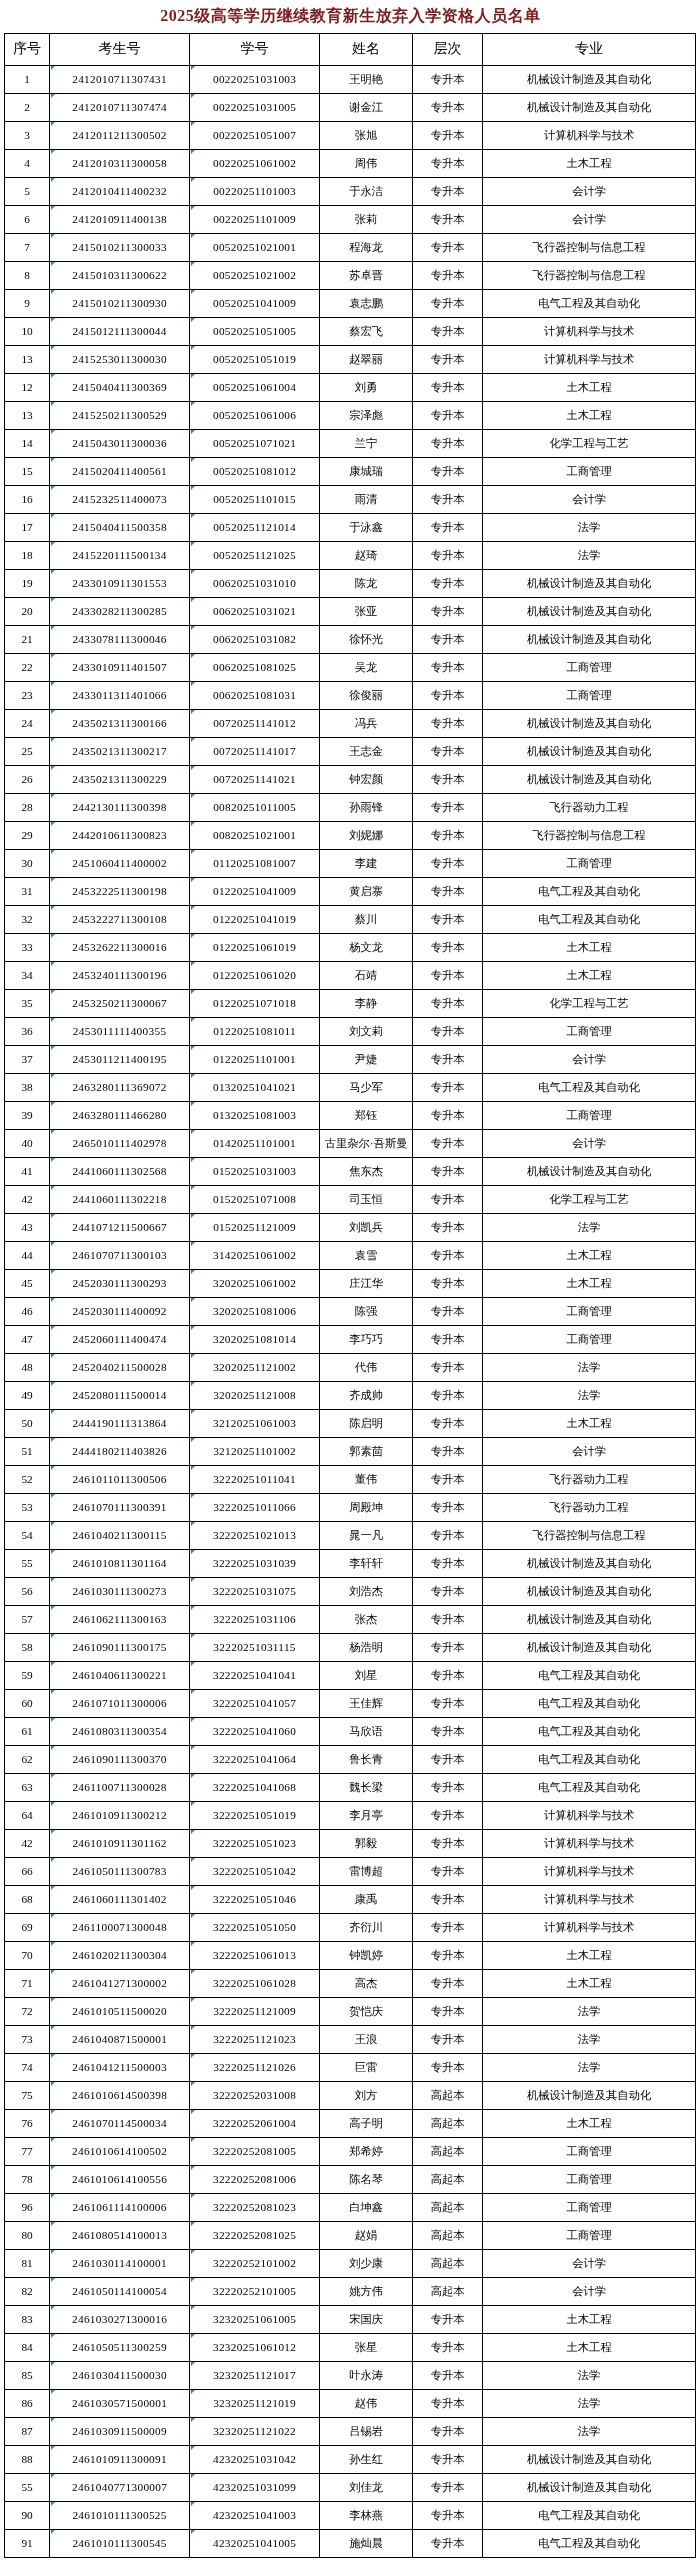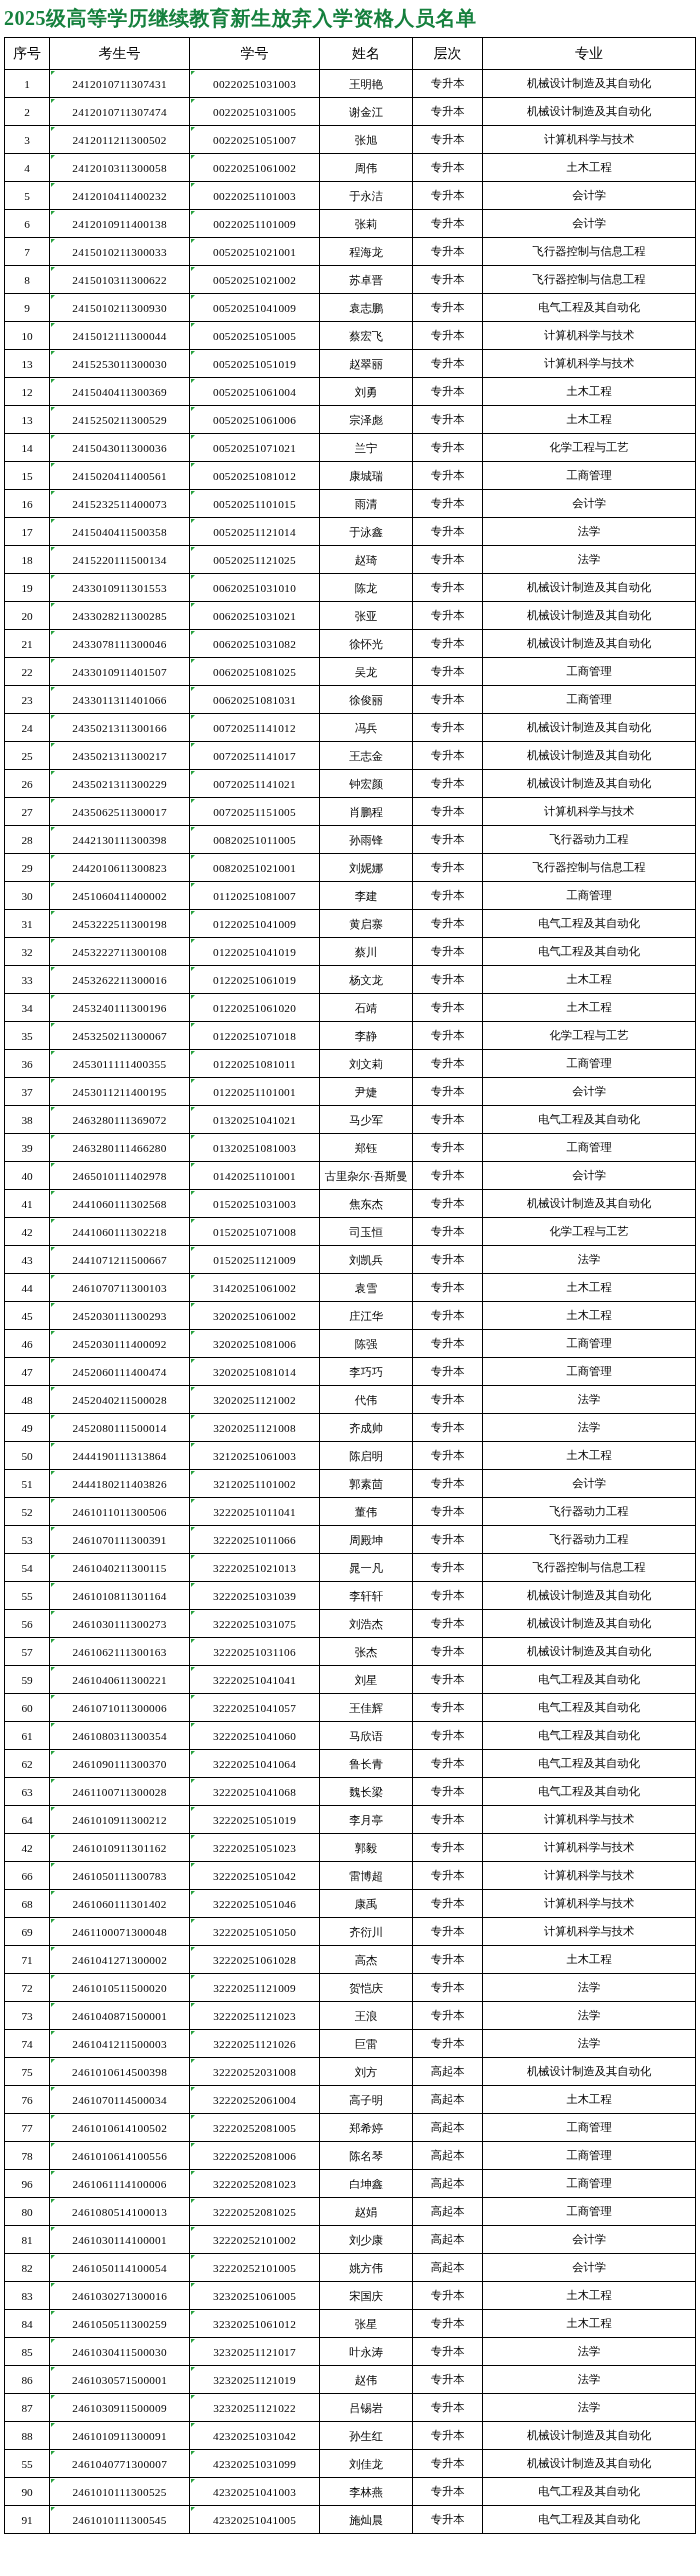--- a/index.html
+++ b/index.html
@@ -3,22 +3,23 @@
 <meta charset="utf-8">
 <style>
   html,body{margin:0;padding:0;background:#ffffff;}
   body{
     width:701px;
     font-family:"Liberation Serif","DejaVu Serif",serif;
     color:#000;
   }
   .page{padding:3.1px 4.1px 5.2px 4.1px;}
   .doc-title{
-    color:#15803d;
-    font-size:20px;
+    text-align:center;
+    color:#7f1d1d;
+    font-size:16px;
     font-weight:bold;
     letter-spacing:0.5px;
     padding:3.1px 0 7.2px 0;
     line-height:1.2;
   }
   table.roster{
     width:692px;
     border-collapse:collapse;
     table-layout:fixed;
     border:1.5px solid #000;
@@ -287,28 +288,20 @@
         </tr>
         <tr>
           <td>26</td>
           <td class="num flag"><i></i>2435021311300229</td>
           <td class="num flag"><i></i>00720251141021</td>
           <td class="name-cell">钟宏颜</td>
           <td>专升本</td>
           <td>机械设计制造及其自动化</td>
         </tr>
         <tr>
-          <td>27</td>
-          <td class="num flag"><i></i>2435062511300017</td>
-          <td class="num flag"><i></i>00720251151005</td>
-          <td class="name-cell">肖鹏程</td>
-          <td>专升本</td>
-          <td>计算机科学与技术</td>
-        </tr>
-        <tr>
           <td>28</td>
           <td class="num flag"><i></i>2442130111300398</td>
           <td class="num flag"><i></i>00820251011005</td>
           <td class="name-cell">孙雨锋</td>
           <td>专升本</td>
           <td>飞行器动力工程</td>
         </tr>
         <tr>
           <td>29</td>
           <td class="num flag"><i></i>2442010611300823</td>
@@ -535,20 +528,28 @@
         </tr>
         <tr>
           <td>57</td>
           <td class="num flag"><i></i>2461062111300163</td>
           <td class="num flag"><i></i>32220251031106</td>
           <td class="name-cell">张杰</td>
           <td>专升本</td>
           <td>机械设计制造及其自动化</td>
         </tr>
         <tr>
+          <td>58</td>
+          <td class="num flag"><i></i>2461090111300175</td>
+          <td class="num flag"><i></i>32220251031115</td>
+          <td class="name-cell">杨浩明</td>
+          <td>专升本</td>
+          <td>机械设计制造及其自动化</td>
+        </tr>
+        <tr>
           <td>59</td>
           <td class="num flag"><i></i>2461040611300221</td>
           <td class="num flag"><i></i>32220251041041</td>
           <td class="name-cell">刘星</td>
           <td>专升本</td>
           <td>电气工程及其自动化</td>
         </tr>
         <tr>
           <td>60</td>
           <td class="num flag"><i></i>2461071011300006</td>
@@ -613,20 +614,28 @@
           <td>专升本</td>
           <td>计算机科学与技术</td>
         </tr>
         <tr>
           <td>69</td>
           <td class="num flag"><i></i>2461100071300048</td>
           <td class="num flag"><i></i>32220251051050</td>
           <td class="name-cell">齐衍川</td>
           <td>专升本</td>
           <td>计算机科学与技术</td>
+        </tr>
+        <tr>
+          <td>70</td>
+          <td class="num flag"><i></i>2461020211300304</td>
+          <td class="num flag"><i></i>32220251061013</td>
+          <td class="name-cell">钟凯婷</td>
+          <td>专升本</td>
+          <td>土木工程</td>
         </tr>
         <tr>
           <td>71</td>
           <td class="num flag"><i></i>2461041271300002</td>
           <td class="num flag"><i></i>32220251061028</td>
           <td class="name-cell">高杰</td>
           <td>专升本</td>
           <td>土木工程</td>
         </tr>
         <tr>

